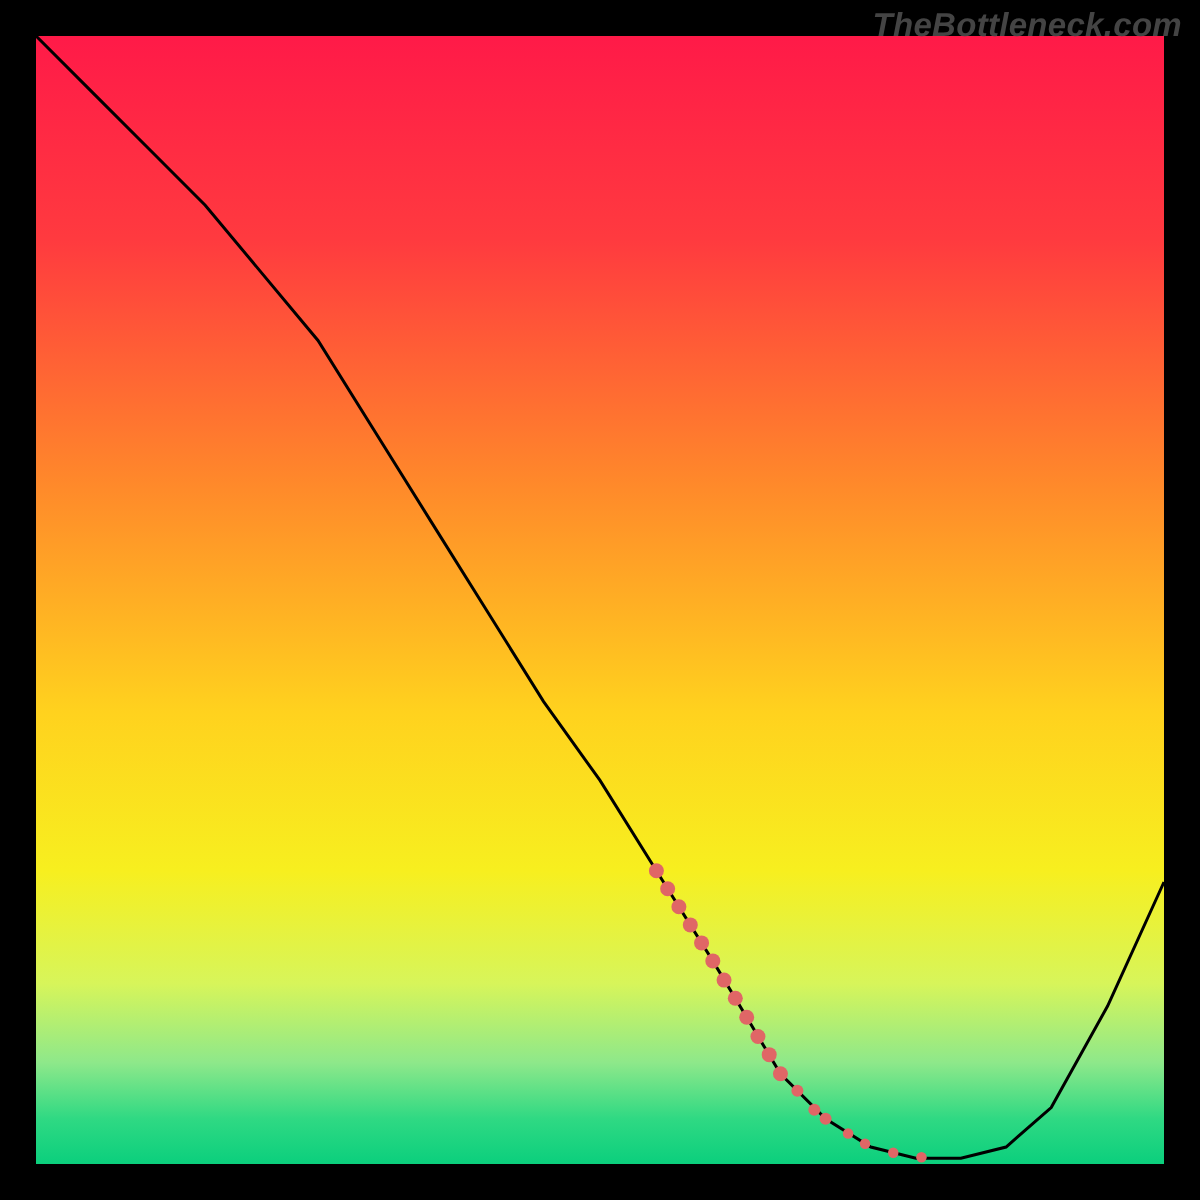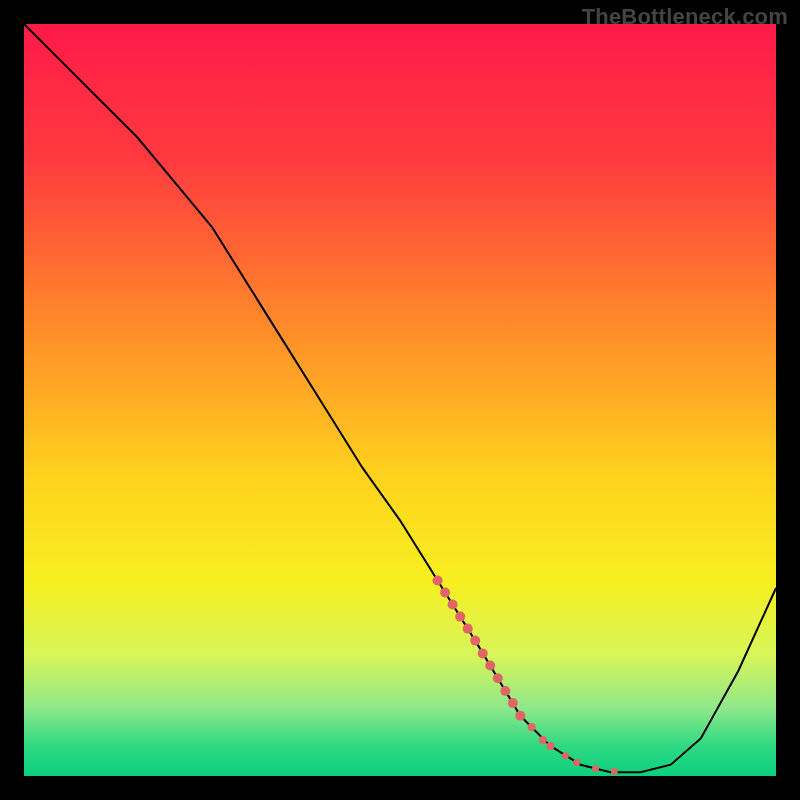--- a/index.html
+++ b/index.html
@@ -19,20 +19,21 @@
   .watermark {
     position: absolute;
     top: 4px;
     right: 12px;
     color: #444;
     font-size: 22px;
     font-weight: 600;
     letter-spacing: 0.2px;
     z-index: 5;
     user-select: none;
+    font-style: italic;
   }
   .plot-wrap {
     position: absolute;
     left: 24px;
     top: 24px;
     width: 752px;
     height: 752px;
     background: #000;
     border: 0;
   }

